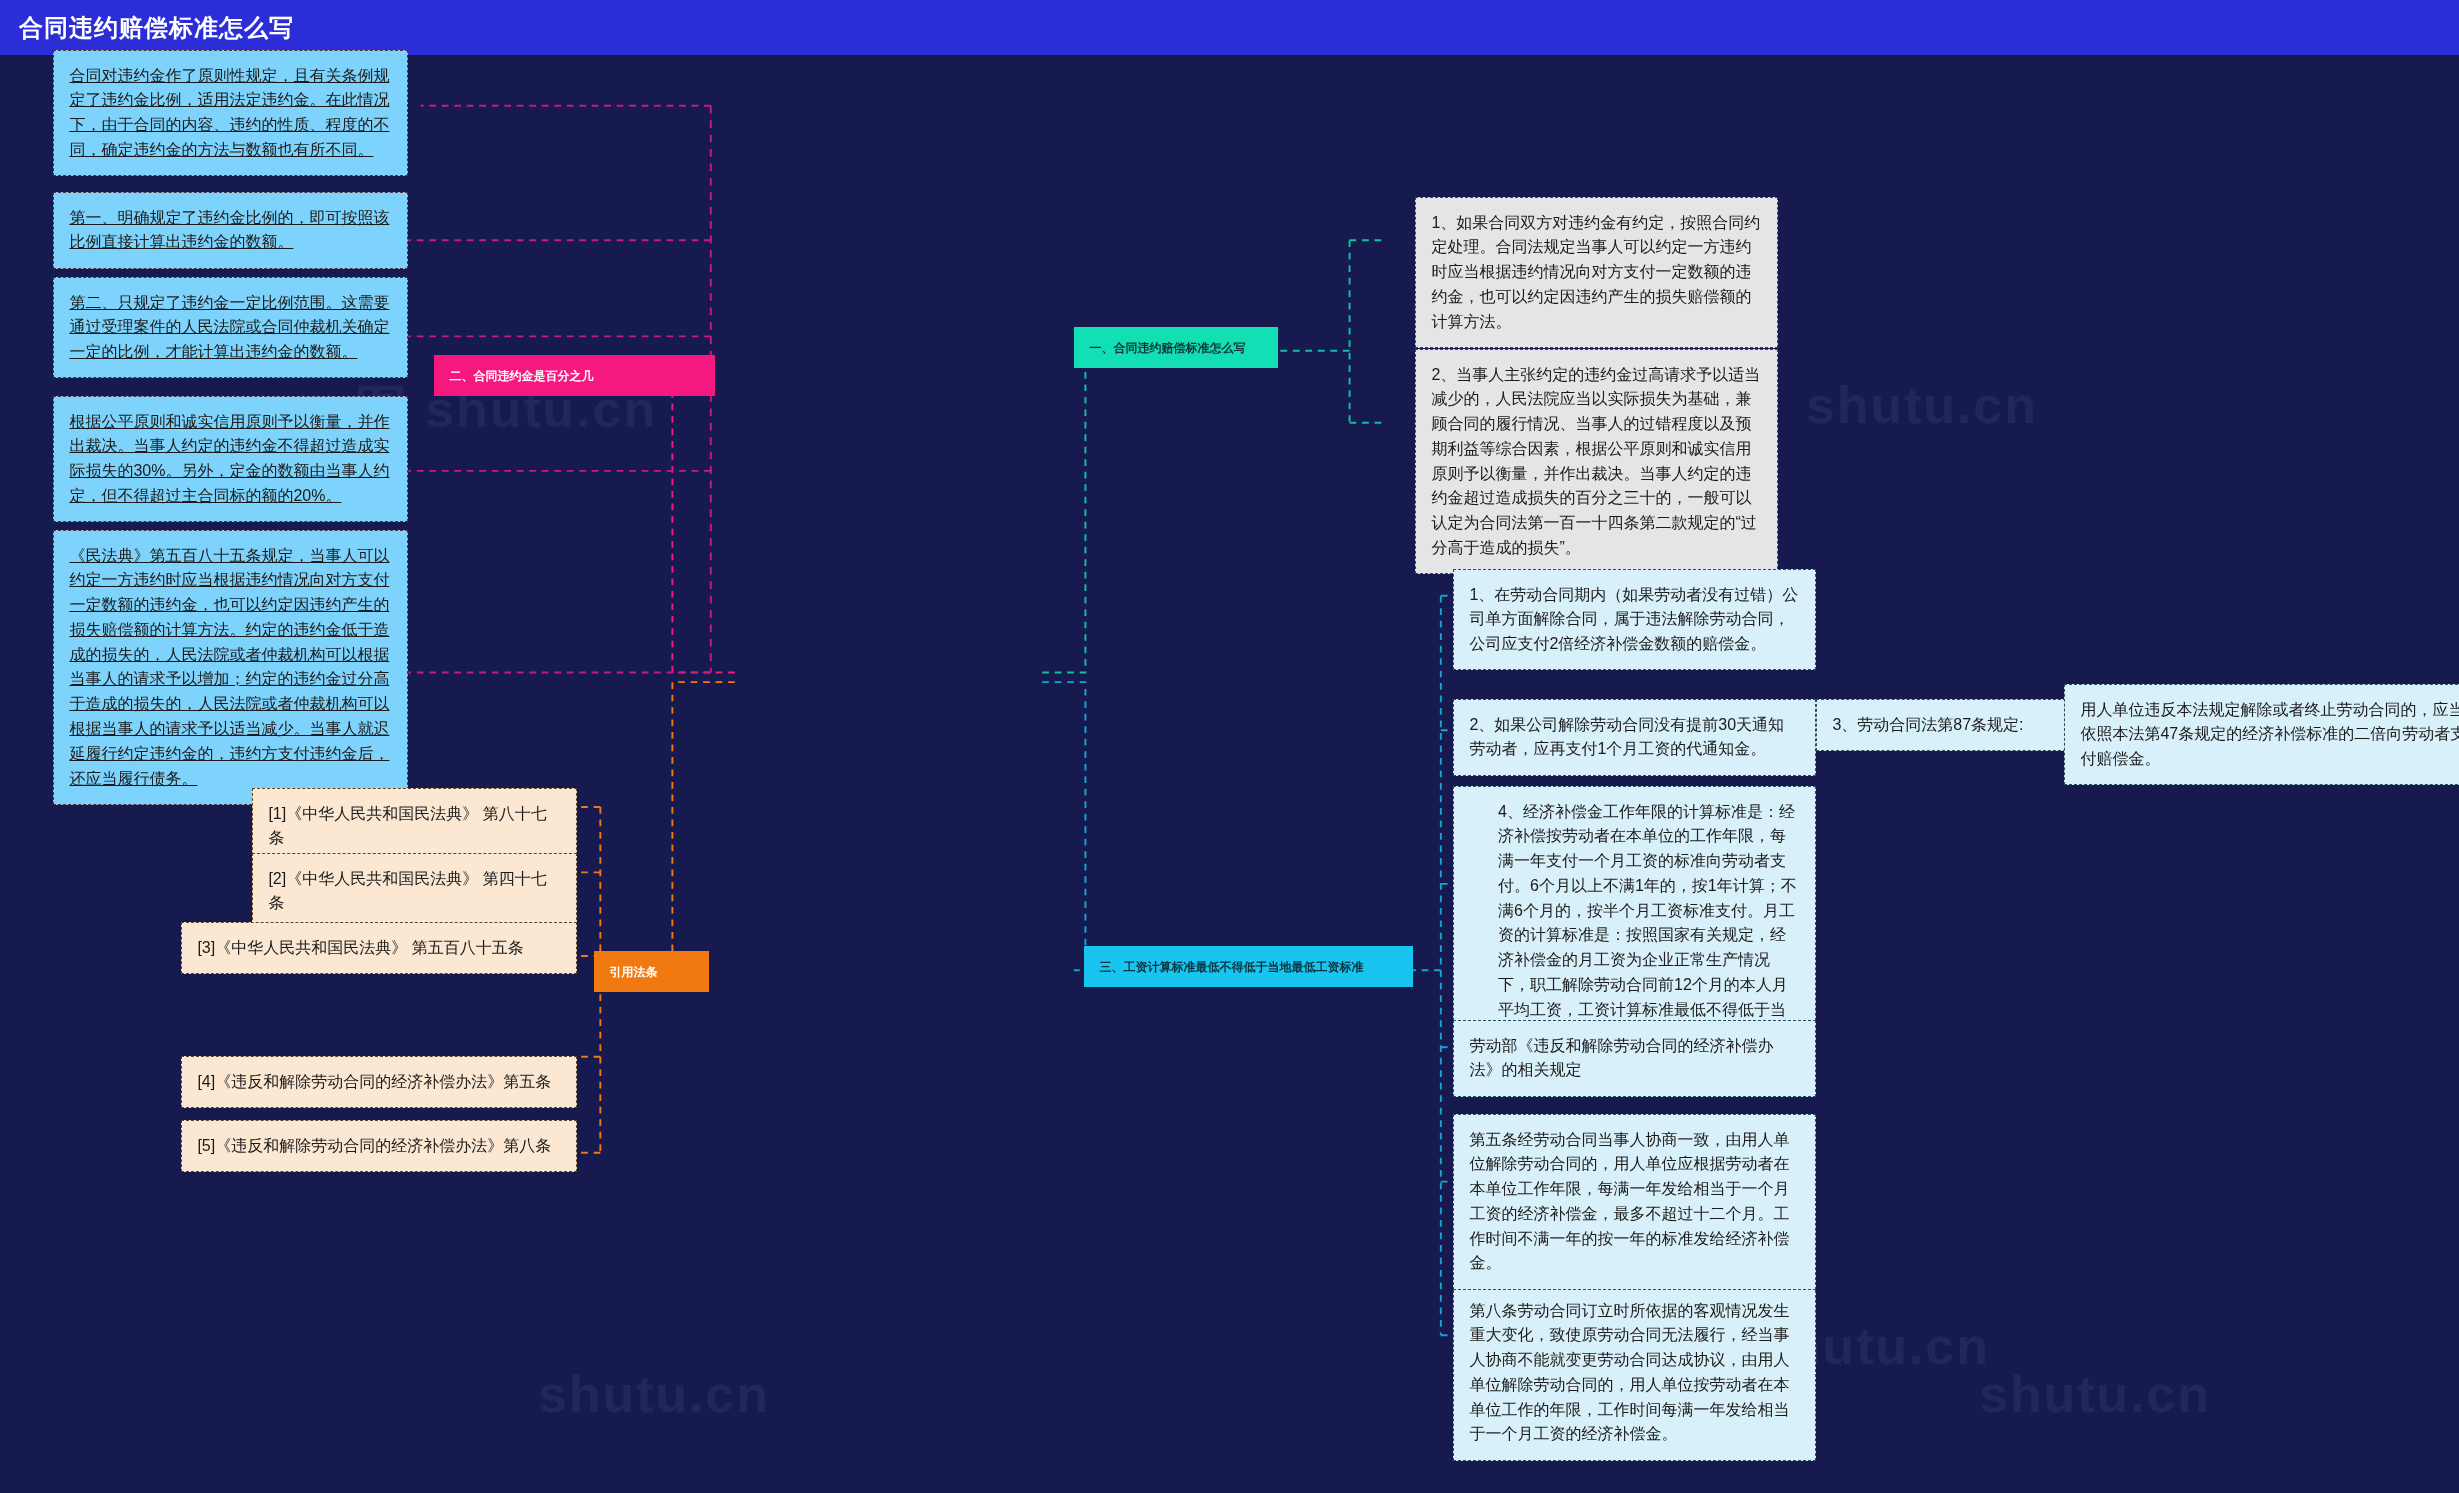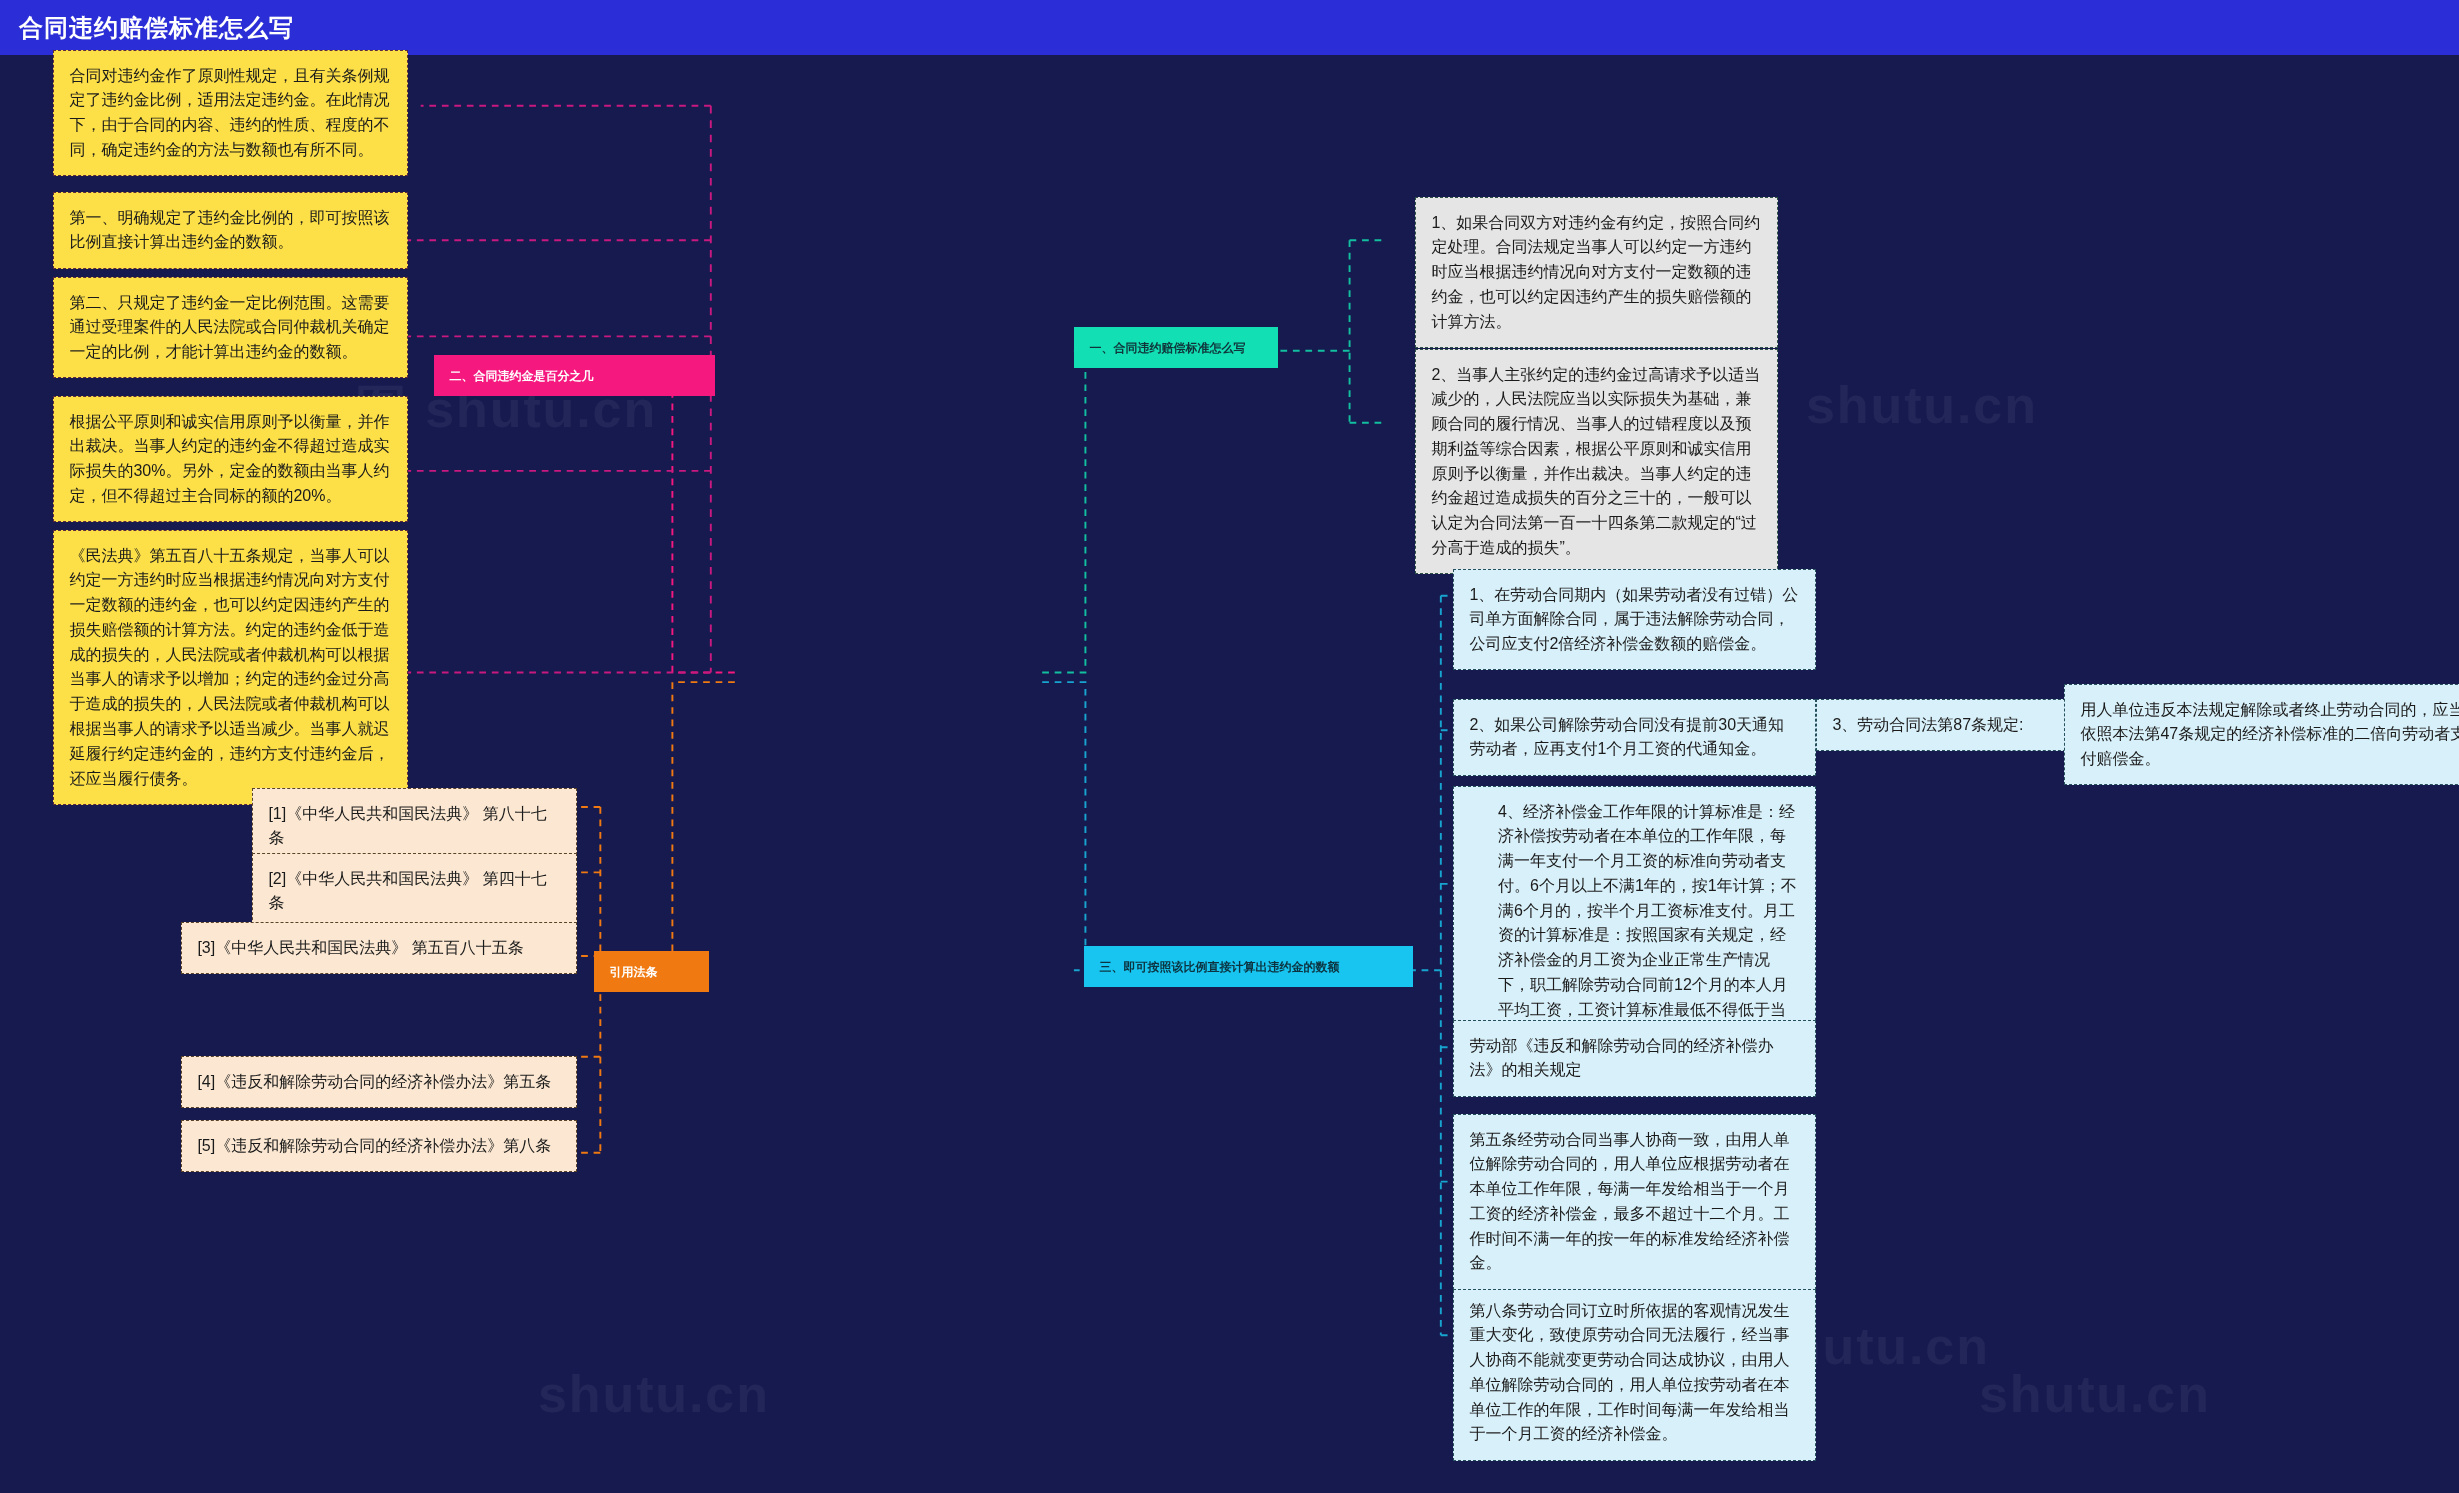--- a/index.html
+++ b/index.html
@@ -58,21 +58,21 @@
     padding: 11.5px 15.4px;
     line-height: 1.5;
     color: #ffffff;
   }
   .chip-pink   { background: #f5197f; }
   .chip-orange { background: #f07911; }
   .chip-mint   { background: #12e0b4; color: #10343a; }
   .chip-cyan   { background: #17c5f0; color: #0d3340; }
 
   
-  .pink  { background: #fde047; border-color: #5a2b3c; }
+  .pink  { background: #7dd3fc; border-color: #5a2b3c; text-decoration: underline; }
   .mint  { background: #e5e5e5; border-color: #2f5247; margin-left: 20px; }
   .cyan  { background: #d8f0f9; border-color: #27505e; }
   .cream { background: #fce8d2; border-color: #5b4328; }
   .f16 { font-size: 16px; }
 </style>
 </head>
 <body>
 
 <div id="canvas">
 
@@ -145,21 +145,21 @@
   <div class="node cream f16" style="left:252px;top:853px;width:325px;">[2]《中华人民共和国民法典》 第四十七条</div>
   <div class="node cream f16" style="left:181px;top:922px;width:396px;">[3]《中华人民共和国民法典》 第五百八十五条</div>
   <div class="node cream f16" style="left:181px;top:1024px;width:396px;margin-top:32px;">[4]《违反和解除劳动合同的经济补偿办法》第五条</div>
   <div class="node cream f16" style="left:181px;top:1120px;width:396px;">[5]《违反和解除劳动合同的经济补偿办法》第八条</div>
 
   <div class="chip chip-mint" style="left:1074px;top:327px;width:204px;">一、合同违约赔偿标准怎么写</div>
 
   <div class="node mint f16" style="left:1395px;top:197px;width:363px;">1、如果合同双方对违约金有约定，按照合同约定处理。合同法规定当事人可以约定一方违约时应当根据违约情况向对方支付一定数额的违约金，也可以约定因违约产生的损失赔偿额的计算方法。</div>
   <div class="node mint f16" style="left:1395px;top:349px;width:363px;">2、当事人主张约定的违约金过高请求予以适当减少的，人民法院应当以实际损失为基础，兼顾合同的履行情况、当事人的过错程度以及预期利益等综合因素，根据公平原则和诚实信用原则予以衡量，并作出裁决。当事人约定的违约金超过造成损失的百分之三十的，一般可以认定为合同法第一百一十四条第二款规定的“过分高于造成的损失”。</div>
 
-  <div class="chip chip-cyan" style="left:1084px;top:946px;width:329px;">三、即可按照该比例直接计算出违约金的数额</div>
+  <div class="chip chip-cyan" style="left:1084px;top:946px;width:329px;">三、工资计算标准最低不得低于当地最低工资标准</div>
 
   <div class="node cyan f16" style="left:1453px;top:569px;width:363px;">1、在劳动合同期内（如果劳动者没有过错）公司单方面解除合同，属于违法解除劳动合同，公司应支付2倍经济补偿金数额的赔偿金。</div>
   <div class="node cyan f16" style="left:1453px;top:699px;width:363px;">2、如果公司解除劳动合同没有提前30天通知劳动者，应再支付1个月工资的代通知金。</div>
   <div class="node cyan f16" style="left:1816px;top:699px;width:255px;">3、劳动合同法第87条规定:</div>
   <div class="node cyan f16" style="left:2064px;top:684px;width:429px;">用人单位违反本法规定解除或者终止劳动合同的，应当依照本法第47条规定的经济补偿标准的二倍向劳动者支付赔偿金。</div>
   <div class="node cyan f16" style="left:1453px;top:786px;width:363px;padding-left:44px;">4、经济补偿金工作年限的计算标准是：经济补偿按劳动者在本单位的工作年限，每满一年支付一个月工资的标准向劳动者支付。6个月以上不满1年的，按1年计算；不满6个月的，按半个月工资标准支付。月工资的计算标准是：按照国家有关规定，经济补偿金的月工资为企业正常生产情况下，职工解除劳动合同前12个月的本人月平均工资，工资计算标准最低不得低于当地最低工资标准。</div>
   <div class="node cyan f16" style="left:1453px;top:1020px;width:363px;">劳动部《违反和解除劳动合同的经济补偿办法》的相关规定</div>
   <div class="node cyan f16" style="left:1453px;top:1285px;width:363px;">第八条劳动合同订立时所依据的客观情况发生重大变化，致使原劳动合同无法履行，经当事人协商不能就变更劳动合同达成协议，由用人单位解除劳动合同的，用人单位按劳动者在本单位工作的年限，工作时间每满一年发给相当于一个月工资的经济补偿金。</div>
   <div class="node cyan f16" style="left:1453px;top:1114px;width:363px;">第五条经劳动合同当事人协商一致，由用人单位解除劳动合同的，用人单位应根据劳动者在本单位工作年限，每满一年发给相当于一个月工资的经济补偿金，最多不超过十二个月。工作时间不满一年的按一年的标准发给经济补偿金。</div>
 

